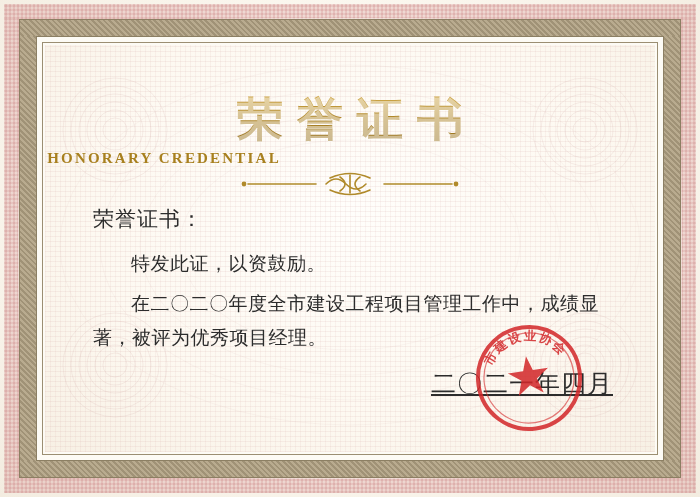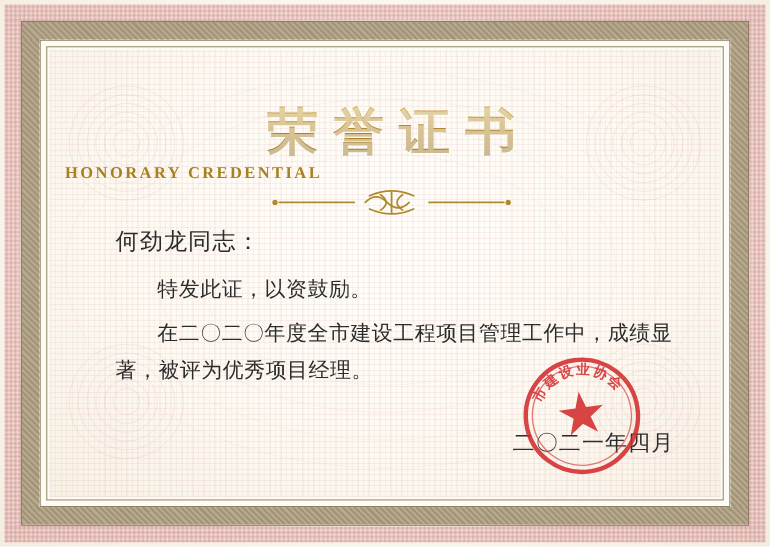--- a/index.html
+++ b/index.html
@@ -114,21 +114,20 @@
     inset: 0;
     opacity: 0.5;
     pointer-events: none;
   }
 
   
   .content {
     position: absolute;
     left: 45px; top: 45px; right: 45px; bottom: 45px;
     padding: 0;
-    margin-left: 12px;
   }
 
   .title {
     position: absolute;
     top: 44px;
     left: 0; right: 0;
     text-align: center;
     font-family: "DejaVu Serif", serif;
     font-size: 46px;
     font-weight: bold;
@@ -180,25 +179,26 @@
     font-size: 19px;
     line-height: 1.78;
     letter-spacing: 0.5px;
     text-indent: 38px;
   }
   .para + .para { margin-top: 6px; }
 
   .date {
     position: absolute;
     right: 42px;
-    bottom: 36px;
+    bottom: 52px;
     font-family: "DejaVu Sans", sans-serif;
-    font-size: 20px;
+    font-size: 25px;
     letter-spacing: 1px;
     color: #2c2c2c;
+    text-decoration: underline;
   }
 
   
   .seal {
     position: absolute;
     right: 70px;
     bottom: 18px;
     width: 112px;
     height: 112px;
     transform: rotate(-8deg);
@@ -288,21 +288,21 @@
           <path d="M120 4 v18"></path>
           <path d="M110 6 q10 7 0 14"></path>
           <path d="M130 6 q-10 7 0 14"></path>
         </g>
         <circle cx="14" cy="13" r="2.4" fill="#b08a2a"></circle>
         <circle cx="226" cy="13" r="2.4" fill="#b08a2a"></circle>
       </svg>
     </div>
 
     <div class="body-text">
-      <div class="salutation">何劲龙同志：</div>
+      <div class="salutation">荣誉证书：</div>
       <div class="para">特发此证，以资鼓励。</div>
       <div class="para">在二〇二〇年度全市建设工程项目管理工作中，成绩显著，被评为优秀项目经理。</div>
     </div>
 
     <div class="date">二〇二一年四月</div>
 
     <div class="seal">
       <svg width="112" height="112" viewBox="0 0 112 112">
         <defs>
           <path id="sealArc" d="M 56,56 m -40,0 a 40,40 0 1,1 80,0"></path>

